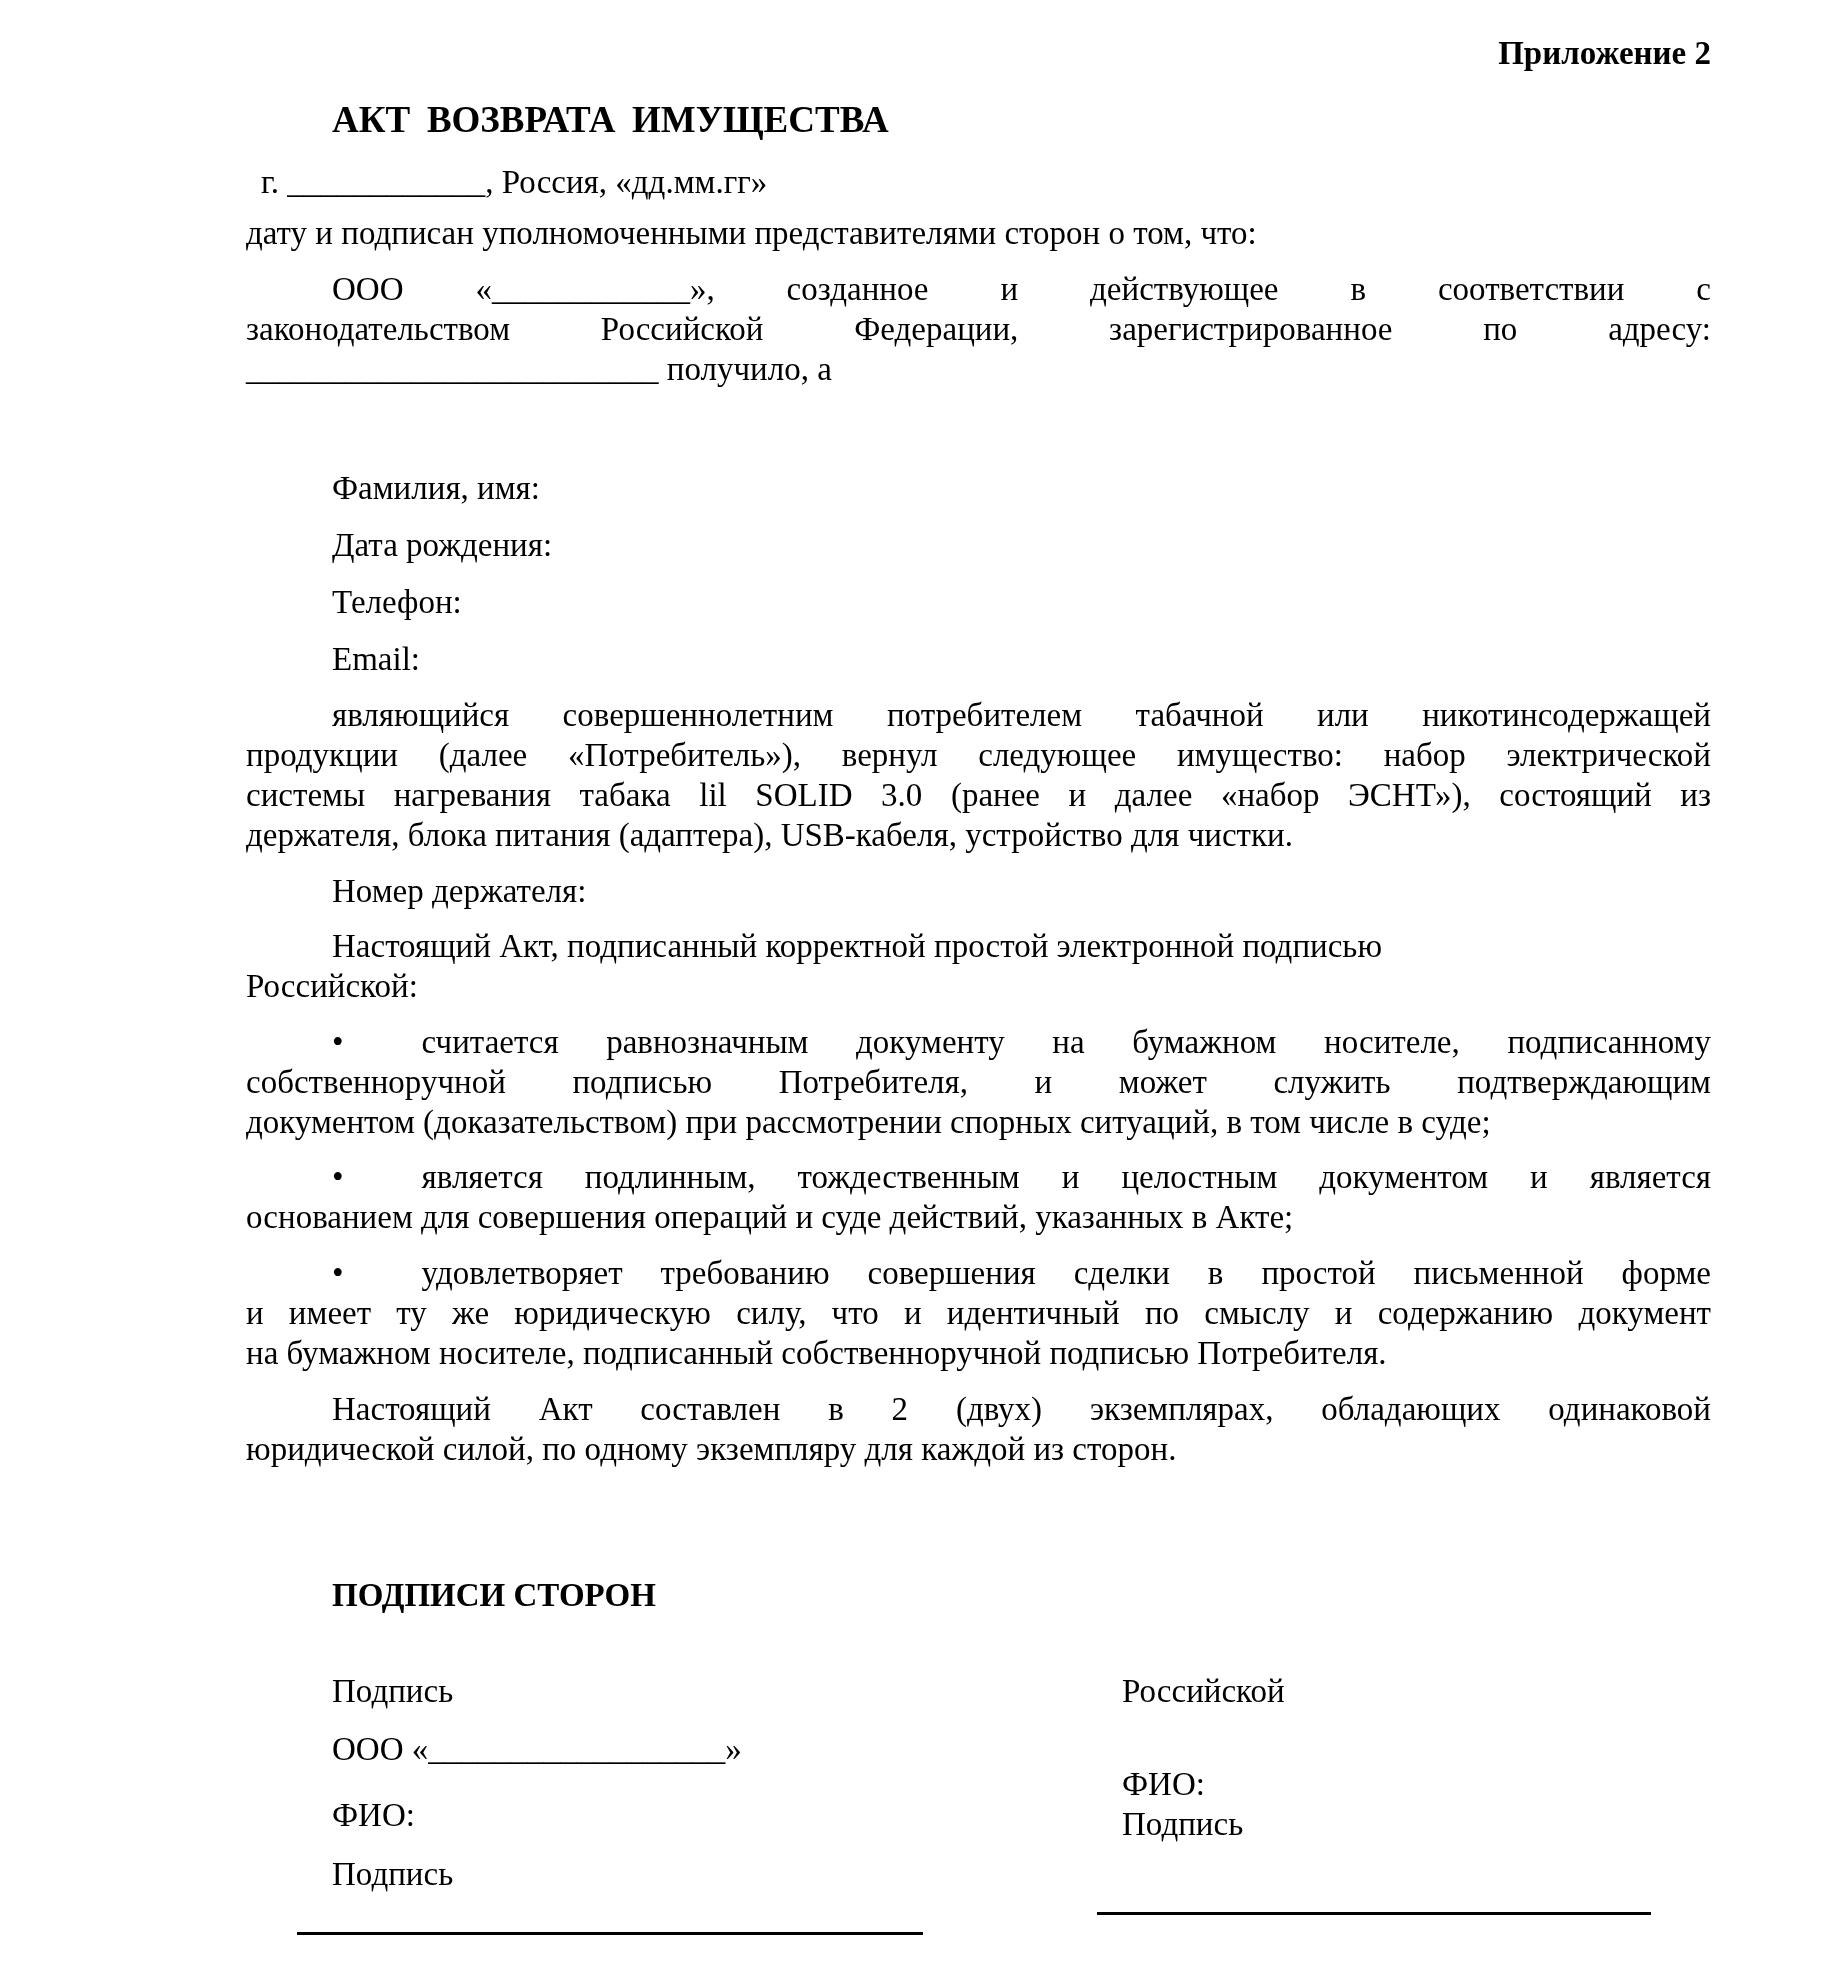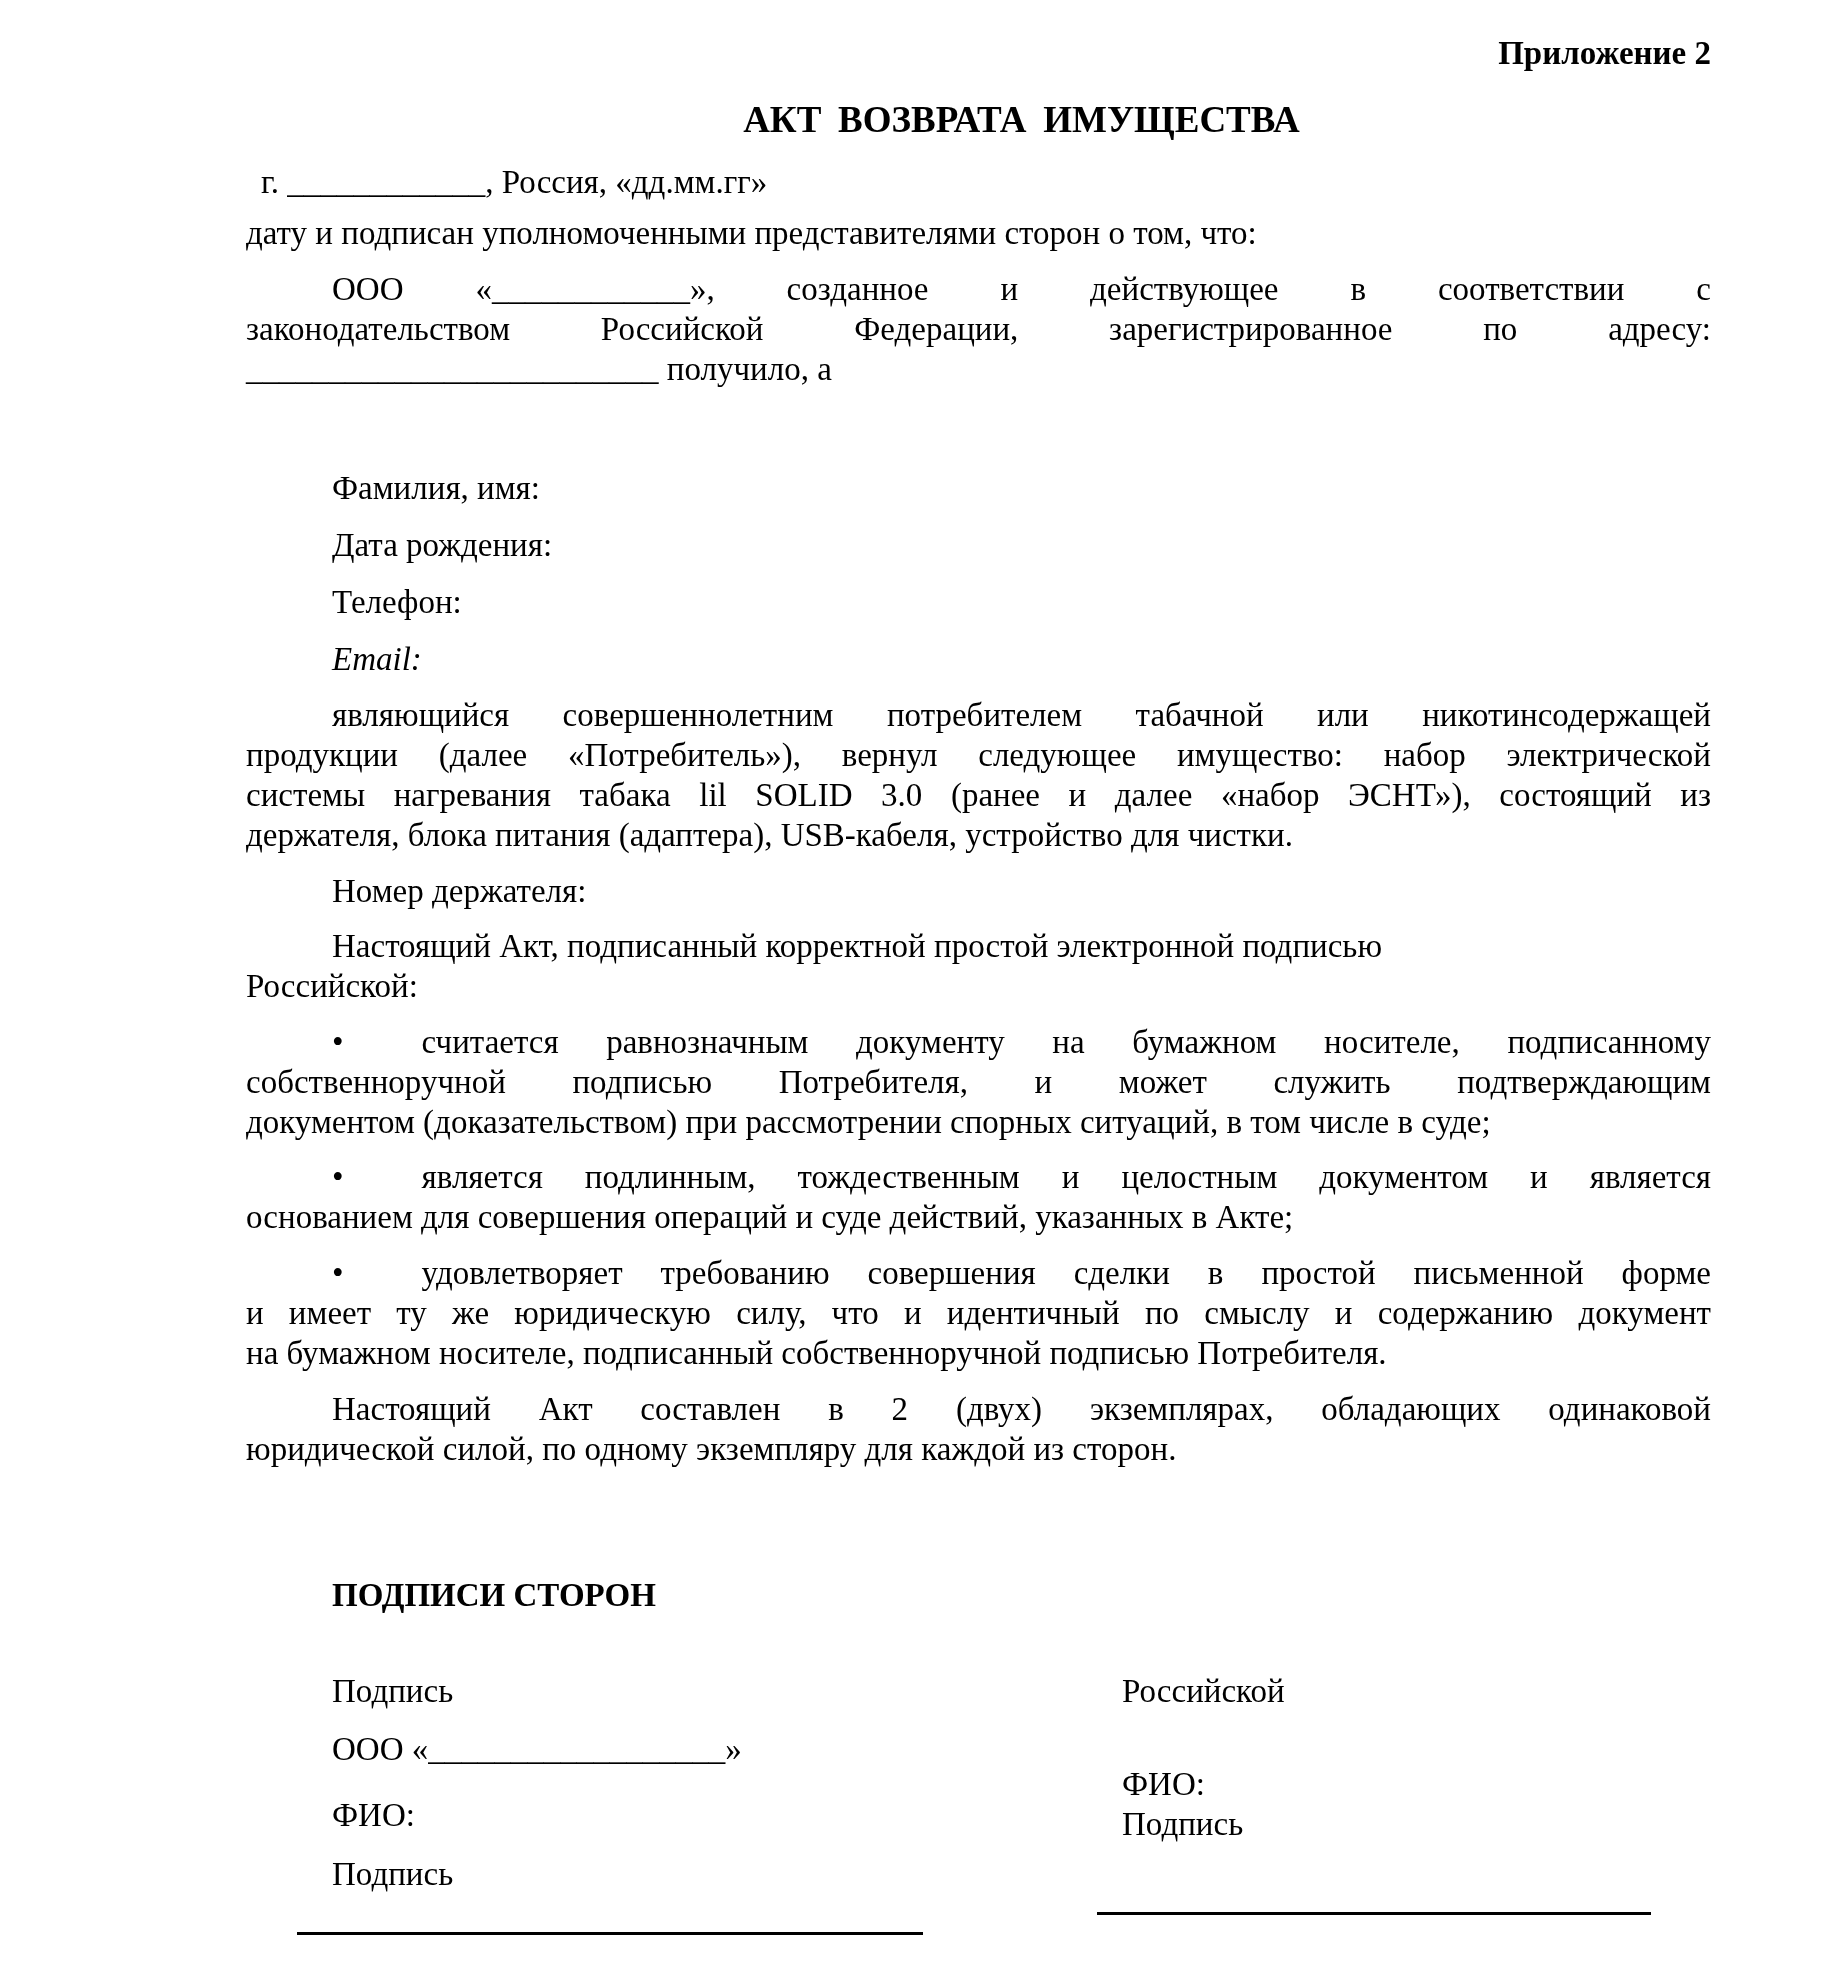--- a/index.html
+++ b/index.html
@@ -24,35 +24,34 @@
     margin: 33px 0 0 0;
     text-align: right;
     font-weight: bold;
   }
   .title {
     margin: 25px 0 0 86px;
     font-size: 37px;
     line-height: 43px;
     font-weight: bold;
     word-spacing: 7.4px;
-    text-align: center;
   }
   .place {
     margin: 21px 0 0 15px;
     font-family: Liberation Serif, serif;
   }
   .para { margin: 15.6px 0 0 0; }
   .para-intro { margin-top: 11px; }
   .ln { display: block; }
   .j { text-align: justify; text-align-last: justify; }
   .first { text-indent: 86px; }
   .leftal { text-align: left; text-align-last: left; }
   .field { margin: 0 0 17px 0; text-indent: 86px; }
   .field-first { margin-top: 79px; }
-  .field-last { margin-bottom: 16px; font-style: italic; }
+  .field-last { margin-bottom: 16px; }
   .btab { display: inline-block; width: 78px; }
   .sig-heading {
     margin: 106px 0 0 0;
     padding-left: 86px;
     font-weight: bold;
   }
   .sig-row {
     display: flex;
     margin-top: 23px;
   }

